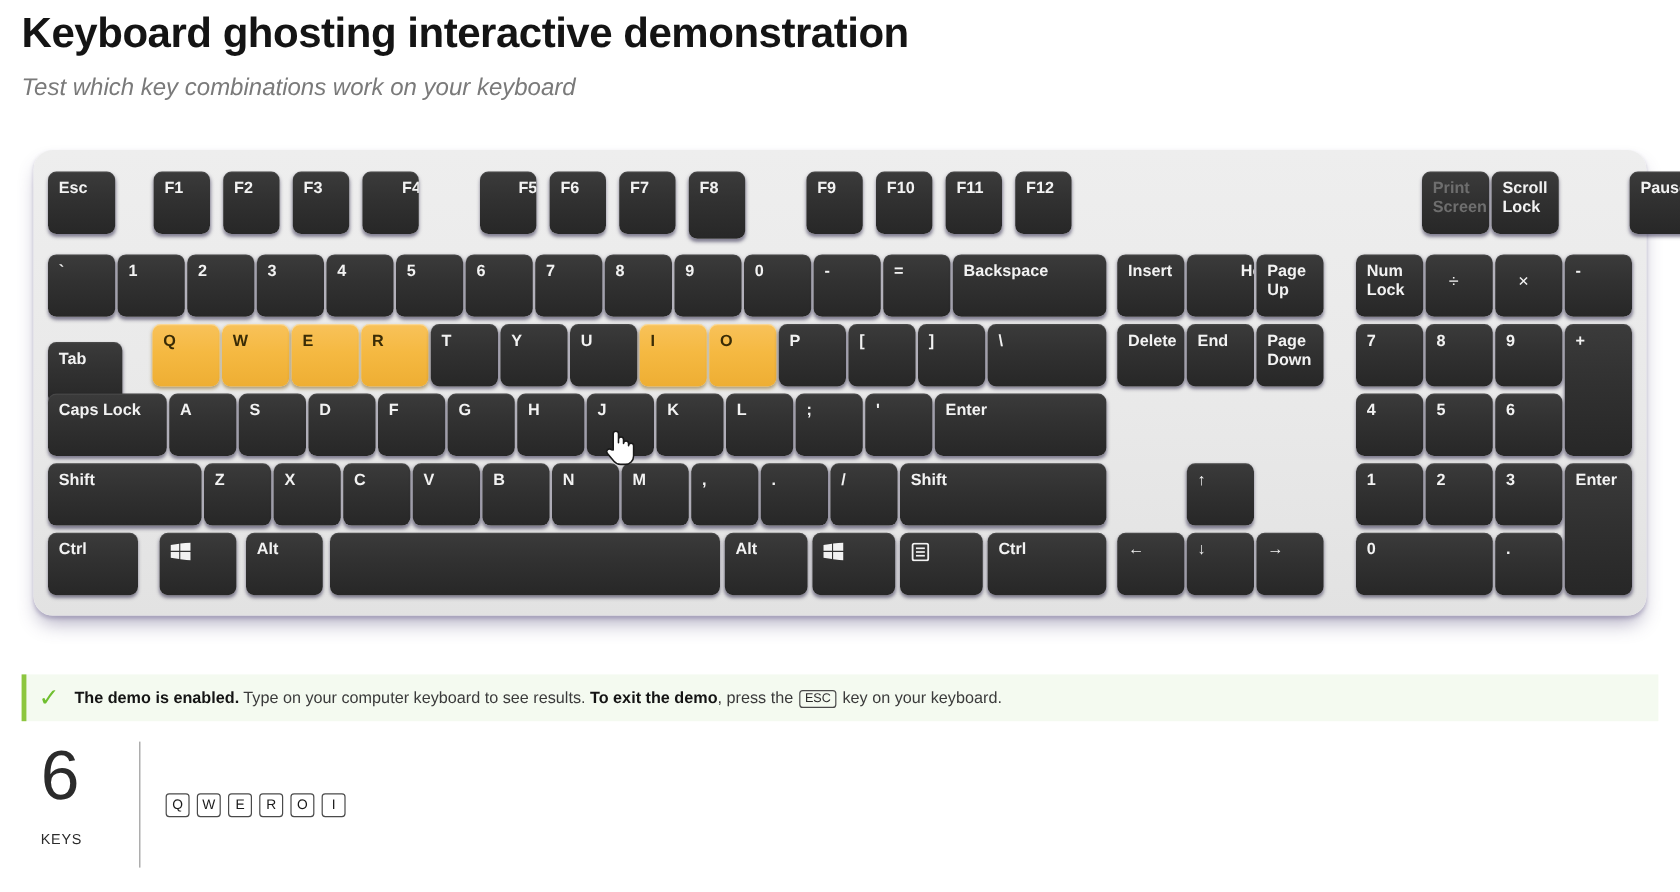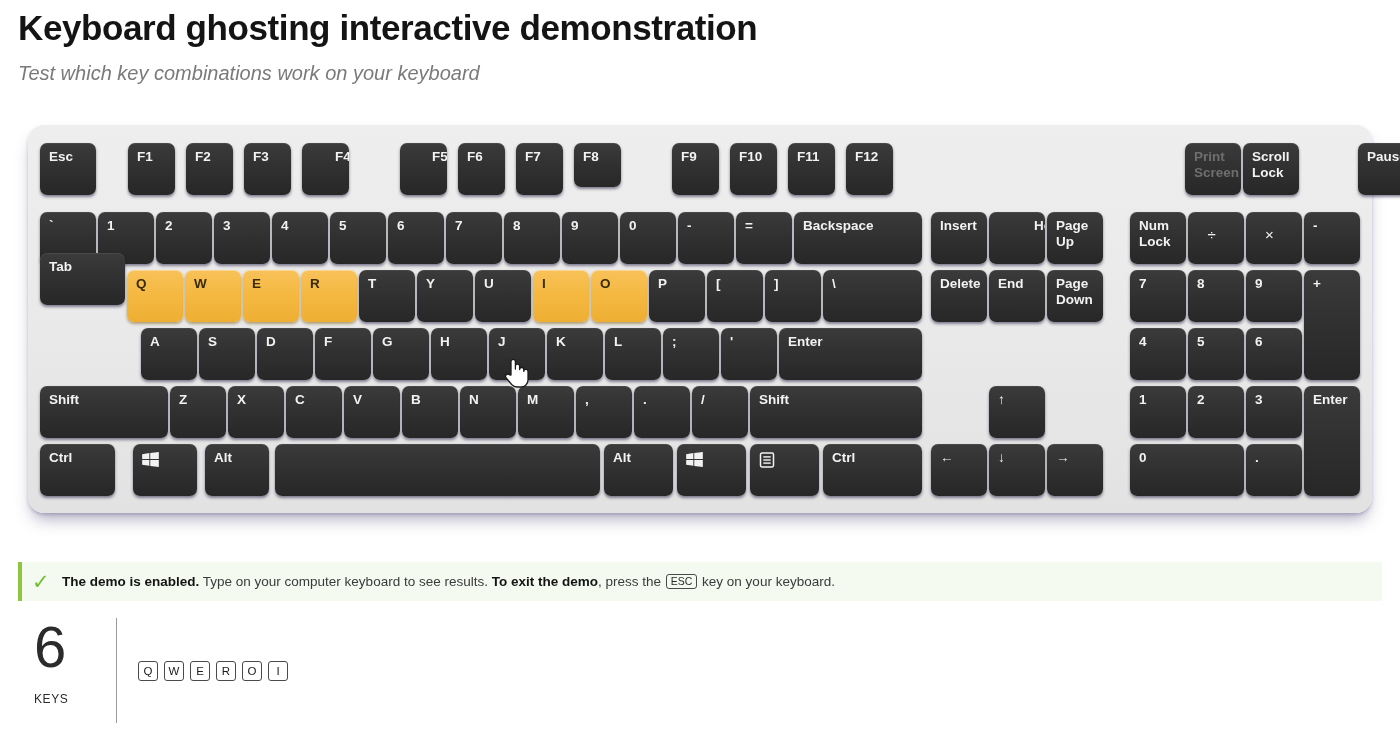--- a/index.html
+++ b/index.html
@@ -152,21 +152,21 @@
     </div>
     <div class="key" style="left: 372px; top: 18px; width: 47px; height: 52px; padding-left: 32px;">
       <span style="display: block;">F5</span>
     </div>
     <div class="key" style="left: 430px; top: 18px; width: 47px; height: 52px;">
       <span style="display: block;">F6</span>
     </div>
     <div class="key" style="left: 488px; top: 18px; width: 47px; height: 52px;">
       <span style="display: block;">F7</span>
     </div>
-    <div class="key" style="left: 546px; top: 18px; width: 47px; height: 44px;">
+    <div class="key" style="left: 546px; top: 18px; width: 47px; height: 56px;">
       <span style="display: block;">F8</span>
     </div>
     <div class="key" style="left: 644px; top: 18px; width: 47px; height: 52px;">
       <span style="display: block;">F9</span>
     </div>
     <div class="key" style="left: 702px; top: 18px; width: 47px; height: 52px;">
       <span style="display: block;">F10</span>
     </div>
     <div class="key" style="left: 760px; top: 18px; width: 47px; height: 52px;">
       <span style="display: block;">F11</span>
@@ -243,21 +243,21 @@
     </div>
     <div class="key" style="left: 1160px; top: 87px; width: 56px; height: 52px;">
       <span class="ctr">÷</span>
     </div>
     <div class="key" style="left: 1218px; top: 87px; width: 56px; height: 52px;">
       <span class="ctr">×</span>
     </div>
     <div class="key" style="left: 1276px; top: 87px; width: 56px; height: 52px;">
       <span style="display: block;">-</span>
     </div>
-    <div class="key" style="left: 12px; top: 128px; width: 85px; height: 52px;">
+    <div class="key" style="left: 12px; top: 160px; width: 62px; height: 52px;">
       <span style="display: block;">Tab</span>
     </div>
     <div class="key lit" style="left: 99px; top: 145px; width: 56px; height: 52px;">
       <span style="display: block;">Q</span>
     </div>
     <div class="key lit" style="left: 157px; top: 145px; width: 56px; height: 52px;">
       <span style="display: block;">W</span>
     </div>
     <div class="key lit" style="left: 215px; top: 145px; width: 56px; height: 52px;">
       <span style="display: block;">E</span>
@@ -306,20 +306,23 @@
       <span style="display: block;">7</span>
     </div>
     <div class="key" style="left: 1160px; top: 145px; width: 56px; height: 52px;">
       <span style="display: block;">8</span>
     </div>
     <div class="key" style="left: 1218px; top: 145px; width: 56px; height: 52px;">
       <span style="display: block;">9</span>
     </div>
     <div class="key" style="left: 1276px; top: 145px; width: 56px; height: 110px;">
       <span style="display: block;">+</span>
+    </div>
+    <div class="key" style="left: 12px; top: 203px; width: 99px; height: 52px;">
+      <span style="display: block;">Caps Lock</span>
     </div>
     <div class="key" style="left: 113px; top: 203px; width: 56px; height: 52px;">
       <span style="display: block;">A</span>
     </div>
     <div class="key" style="left: 171px; top: 203px; width: 56px; height: 52px;">
       <span style="display: block;">S</span>
     </div>
     <div class="key" style="left: 229px; top: 203px; width: 56px; height: 52px;">
       <span style="display: block;">D</span>
     </div>

